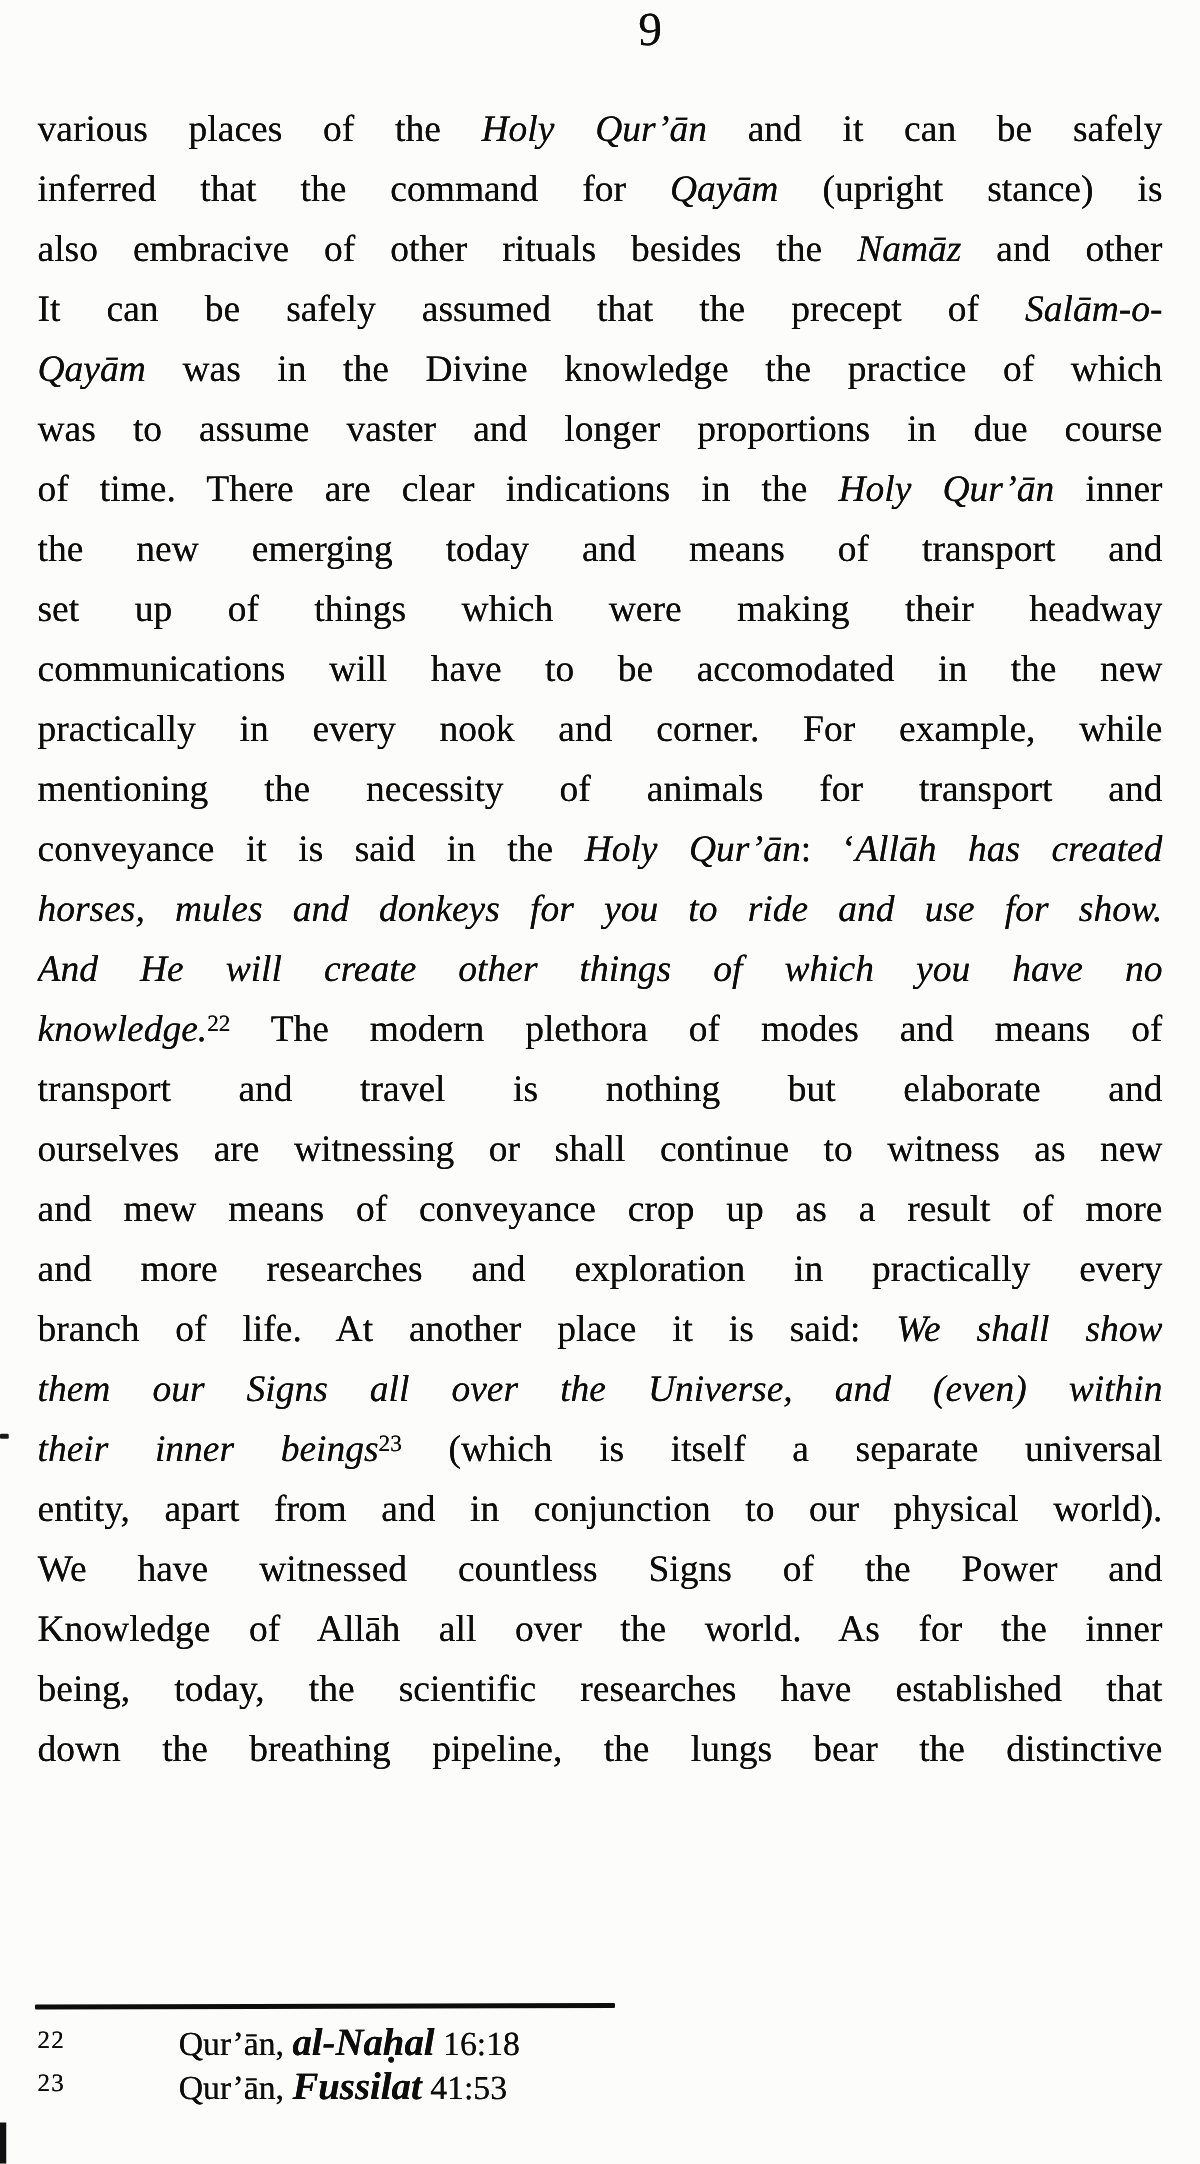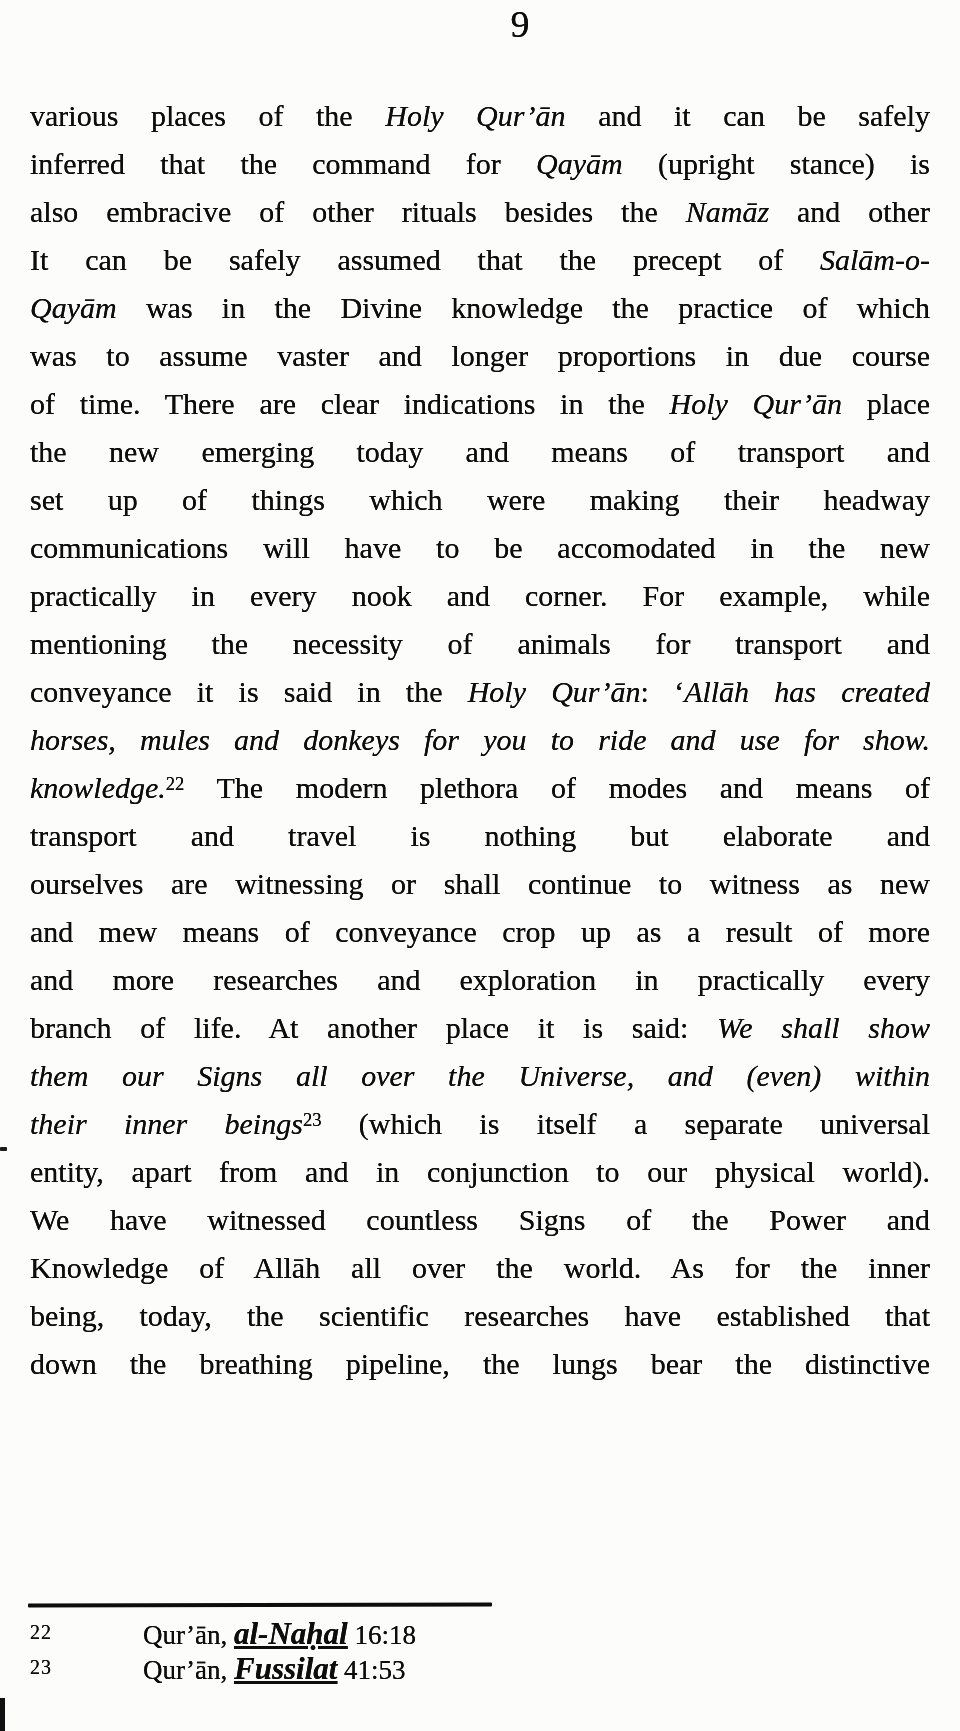--- a/index.html
+++ b/index.html
@@ -16,31 +16,31 @@
     overflow:hidden;
   }
   .page{position:absolute;inset:0;}
   .pagenum{
     position:absolute;top:2px;left:0;width:100%;
     text-align:center;font-size:38px;line-height:44px;
     transform:translateX(40px);
     text-shadow:0 0 .5px currentColor;
   }
   .body-text{
-    position:absolute;left:30px;top:92px;width:900px;
+    position:absolute;left:30px;top:80px;width:900px;
     font-size:30px;line-height:48px;
     text-shadow:0 0 .5px currentColor;
   }
   .line{
     text-align:justify;
     text-align-last:justify;
     height:48px;overflow:hidden;
   }
   .seg-i{font-style:italic;}
-  .seg-bi{font-style:italic;font-weight:bold;text-decoration:underline;}
+  .seg-bi{font-style:italic;font-weight:bold;}
   sup.ref{
     font-size:0.62em;line-height:0;
     position:relative;top:-0.45em;vertical-align:baseline;
     letter-spacing:0;
   }
   .fn-rule{
     position:absolute;left:28px;top:1603px;width:464px;height:4px;
     background:var(--ink);
     transform:rotate(-0.15deg);
     border-radius:1px;
@@ -71,28 +71,29 @@
 
 <div class="page">
   <div class="pagenum">9</div>
   <div class="body-text">
       <div class="line"><span class="seg-r">various places of the </span><span class="seg-i">Holy Qur’ān</span><span class="seg-r"> and it can be safely</span></div>
       <div class="line"><span class="seg-r">inferred that the command for </span><span class="seg-i">Qayām</span><span class="seg-r"> (upright stance) is</span></div>
       <div class="line"><span class="seg-r">also embracive of other rituals besides the </span><span class="seg-i">Namāz</span><span class="seg-r"> and other</span></div>
       <div class="line"><span class="seg-r">It can be safely assumed that the precept of </span><span class="seg-i">Salām-o-</span></div>
       <div class="line"><span class="seg-i">Qayām</span><span class="seg-r"> was in the Divine knowledge the practice of which</span></div>
       <div class="line"><span class="seg-r">was to assume vaster and longer proportions in due course</span></div>
-      <div class="line"><span class="seg-r">of time. There are clear indications in the </span><span class="seg-i">Holy Qur’ān</span><span class="seg-r"> place</span></div>
+      <div class="line"><span class="seg-r">of time. There are clear indications in the </span><span class="seg-i">Holy Qur’ān</span><span class="seg-r"> inner</span></div>
       <div class="line"><span class="seg-r">the new emerging today and means of transport and</span></div>
       <div class="line"><span class="seg-r">set up of things which were making their headway</span></div>
       <div class="line"><span class="seg-r">communications will have to be accomodated in the new</span></div>
       <div class="line"><span class="seg-r">practically in every nook and corner. For example, while</span></div>
       <div class="line"><span class="seg-r">mentioning the necessity of animals for transport and</span></div>
       <div class="line"><span class="seg-r">conveyance it is said in the </span><span class="seg-i">Holy Qur’ān</span><span class="seg-r">: ‘</span><span class="seg-i">Allāh has created</span></div>
       <div class="line"><span class="seg-i">horses, mules and donkeys for you to ride and use for show.</span></div>
+      <div class="line"><span class="seg-i">And He will create other things of which you have no</span></div>
       <div class="line"><span class="seg-i">knowledge.</span><sup class="ref">22</sup><span class="seg-r"> The modern plethora of modes and means of</span></div>
       <div class="line"><span class="seg-r">transport and travel is nothing but elaborate and</span></div>
       <div class="line"><span class="seg-r">ourselves are witnessing or shall continue to witness as new</span></div>
       <div class="line"><span class="seg-r">and mew means of conveyance crop up as a result of more</span></div>
       <div class="line"><span class="seg-r">and more researches and exploration in practically every</span></div>
       <div class="line"><span class="seg-r">branch of life. At another place it is said: </span><span class="seg-i">We shall show</span></div>
       <div class="line"><span class="seg-i">them our Signs all over the Universe, and (even) within</span></div>
       <div class="line"><span class="seg-i">their inner beings</span><sup class="ref">23</sup><span class="seg-r"> (which is itself a separate universal</span></div>
       <div class="line"><span class="seg-r">entity, apart from and in conjunction to our physical world).</span></div>
       <div class="line"><span class="seg-r">We have witnessed countless Signs of the Power and</span></div>

